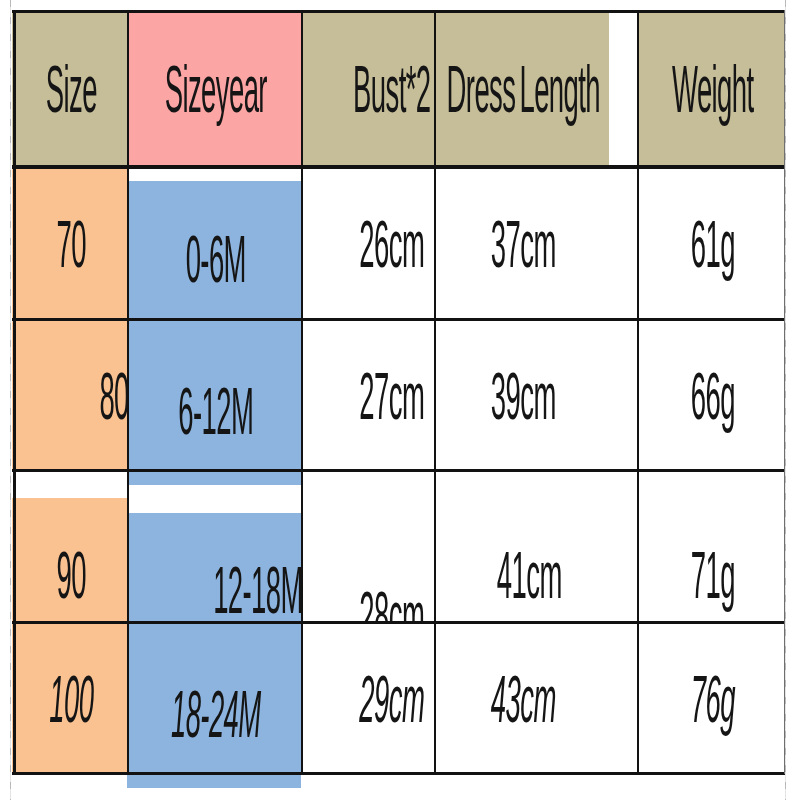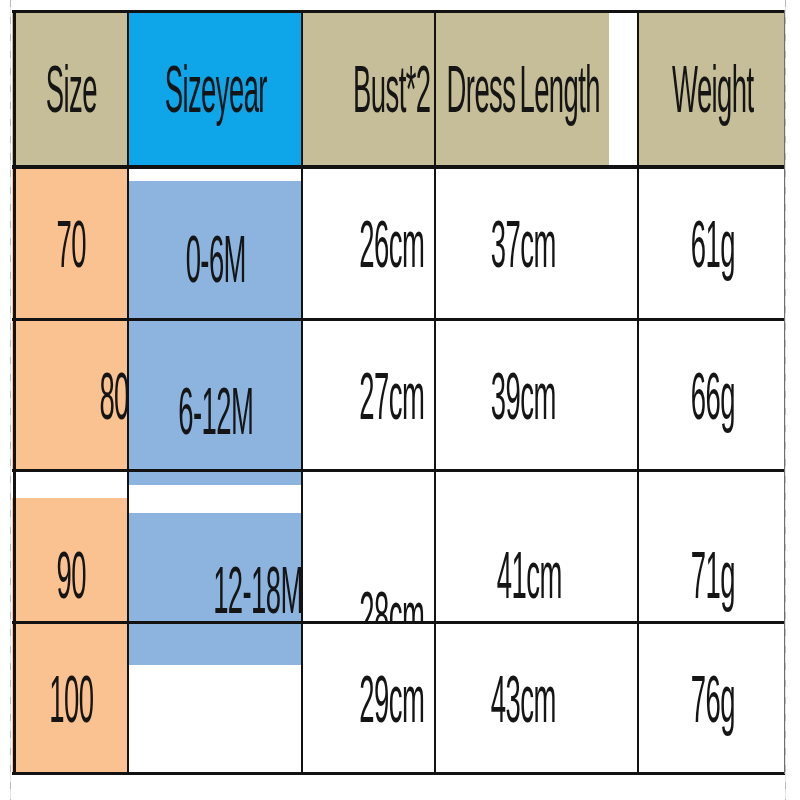--- a/index.html
+++ b/index.html
@@ -48,21 +48,21 @@
 
   <div class="ghost-v" style="left:10px;"></div>
   <div class="ghost-v" style="left:785px;"></div>
 
   <div id="table">
 
     <div class="row hdr" style="top:0px;height:156px;">
       <div class="cell c0" style="background: rgb(198, 190, 153);">
           <span style="color: rgb(21, 21, 21);">Size</span>
         </div>
-      <div class="cell c1" style="background: #0ea5e9;">
+      <div class="cell c1" style="background: #fca5a5;">
           <span style="color: rgb(21, 21, 21);">Sizeyear</span>
         </div>
       <div class="cell c2" style="background: rgb(198, 190, 153);">
           <span style="color: rgb(21, 21, 21);">Bust*2</span>
         </div>
       <div class="cell c3" style="background: rgb(198, 190, 153);">
           <span style="color: rgb(21, 21, 21);">Dress Length</span>
         </div>
       <div class="cell c4" style="background: rgb(198, 190, 153);">
           <span style="color: rgb(21, 21, 21);">Weight</span>
@@ -116,23 +116,26 @@
           <span style="color: rgb(21, 21, 21);">28cm</span>
         </div>
       <div class="cell c3" style="background: rgb(255, 255, 255); padding-left: 12px;">
           <span style="color: rgb(21, 21, 21);">41cm</span>
         </div>
       <div class="cell c4" style="background: rgb(255, 255, 255);">
           <span style="color: rgb(21, 21, 21);">71g</span>
         </div>
     </div>
 
-    <div class="row body-row" style="top:612px;height:151px;">
+    <div class="row body-row" style="top:612px;height:151px;font-style:italic;">
       <div class="cell c0" style="background: rgb(250, 193, 145);">
           <span style="color: rgb(21, 21, 21);">100</span>
+        </div>
+      <div class="cell c1" style="background: rgb(140, 180, 223);">
+          <span style="color: rgb(21, 21, 21);">18-24M</span>
         </div>
       <div class="cell c2" style="background: rgb(255, 255, 255);">
           <span style="color: rgb(21, 21, 21);">29cm</span>
         </div>
       <div class="cell c3" style="background: rgb(255, 255, 255);">
           <span style="color: rgb(21, 21, 21);">43cm</span>
         </div>
       <div class="cell c4" style="background: rgb(255, 255, 255);">
           <span style="color: rgb(21, 21, 21);">76g</span>
         </div>

